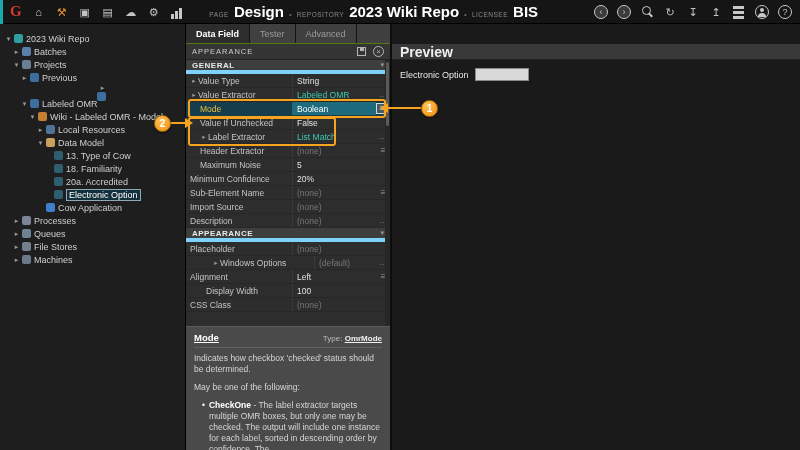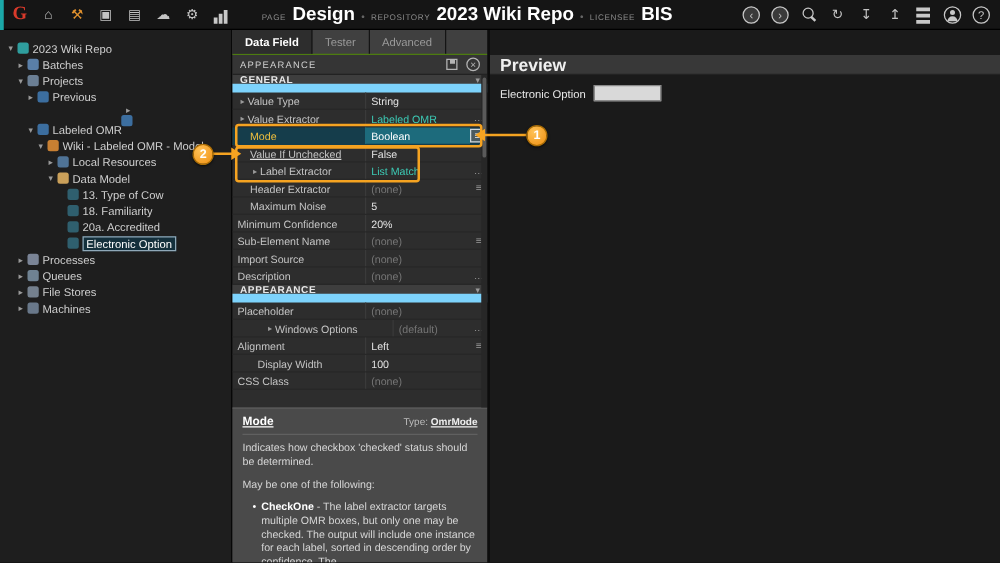--- a/index.html
+++ b/index.html
@@ -45,21 +45,21 @@
   
   #centerpane{position:absolute;top:24px;left:186px;width:204px;height:426px;background:#2d2d2d}
   #tabs{height:20px;background:#404040;display:flex;border-bottom:1px solid #4d7c0f}
   .tab{padding:0 10px;font-size:9px;line-height:20px;color:#9a9a9a;border-right:1px solid #141414;cursor:default}
   .tab.active{background:#2d2d2d;color:#fff;font-weight:bold}
   #propsbar{height:16px;background:#353535;display:flex;align-items:center;padding:0 6px;border-bottom:1px solid #222}
   #propsbar .title{font-size:7.5px;letter-spacing:1px;color:#cfcfcf;flex:1}
   .icon-save{width:9px;height:9px;border:1px solid #b5b5b5;position:relative;margin-right:7px;display:inline-block}
   .icon-save::after{content:"";position:absolute;top:0;left:2px;width:4px;height:3px;background:#b5b5b5}
   .icon-close{width:11px;height:11px;border:1px solid #b5b5b5;border-radius:50%;color:#b5b5b5;font-size:8px;line-height:9px;text-align:center;display:inline-block}
-  .section-header{height:14px;background:#3e3e3e;display:flex;align-items:center;padding:0 6px;border-bottom:7px solid #7dd3fc}
+  .section-header{height:14px;background:#3e3e3e;display:flex;align-items:center;padding:0 6px;border-bottom:4px solid #7dd3fc}
   .sec-title{font-size:8px;font-weight:bold;color:#e8e8e8;letter-spacing:.5px;flex:1}
   .sec-chevron{font-size:7px;color:#9a9a9a}
   .prop-row{height:14px;display:flex;align-items:stretch;border-bottom:1px solid #272727;font-size:8.5px}
   .prop-left{width:106px;display:flex;align-items:center;overflow:hidden;flex:none}
   .prop-exp{width:8px;font-size:6.5px;color:#9a9a9a;text-align:center;flex:none}
   .prop-label{color:#c4c4c4;white-space:nowrap}
   .prop-value{flex:1;display:flex;align-items:center;padding:0 4px;border-left:1px solid #3a3a3a;color:#e2e2e2;white-space:nowrap;overflow:hidden}
   .prop-value.muted{color:#767676}
   .prop-value.link{color:#3cc9b4}
   .prop-trail{width:14px;display:flex;align-items:center;justify-content:center;color:#9a9a9a;font-size:8px;flex:none}
@@ -203,20 +203,25 @@
       <div class="tree-row" style="padding-left: 44px;">
         <span class="tree-exp"></span>
         <span class="tree-icon field-icon"></span>
         <span class="tree-label">20a. Accredited</span>
       </div>
       <div class="tree-row selected" style="padding-left: 44px;">
         <span class="tree-exp"></span>
         <span class="tree-icon field-icon"></span>
         <span class="tree-label">Electronic Option</span>
       </div>
+      <div class="tree-row" style="padding-left: 36px;">
+        <span class="tree-exp"></span>
+        <span class="tree-icon app-icon"></span>
+        <span class="tree-label">Cow Application</span>
+      </div>
       <div class="tree-row" style="padding-left: 12px;">
         <span class="tree-exp">▸</span>
         <span class="tree-icon processes-icon"></span>
         <span class="tree-label">Processes</span>
       </div>
       <div class="tree-row" style="padding-left: 12px;">
         <span class="tree-exp">▸</span>
         <span class="tree-icon queues-icon"></span>
         <span class="tree-label">Queues</span>
       </div>
@@ -265,21 +270,21 @@
           <div class="prop-trail">…</div>
         </div>
         <div class="prop-row highlight">
           <div class="prop-left" style="padding-left: 14px;">
             <span class="prop-label">Mode</span>
           </div>
           <div class="prop-value normal">Boolean</div>
           <div class="prop-trail">≡</div>
         </div>
         <div class="prop-row">
-          <div class="prop-left" style="padding-left: 14px; text-decoration: underline;">
+          <div class="prop-left" style="padding-left: 14px;">
             <span class="prop-label">Value If Unchecked</span>
           </div>
           <div class="prop-value normal">False</div>
           <div class="prop-trail"></div>
         </div>
         <div class="prop-row">
           <div class="prop-left" style="padding-left: 14px;">
             <span class="prop-exp">▸</span>
             <span class="prop-label">Label Extractor</span>
           </div>

